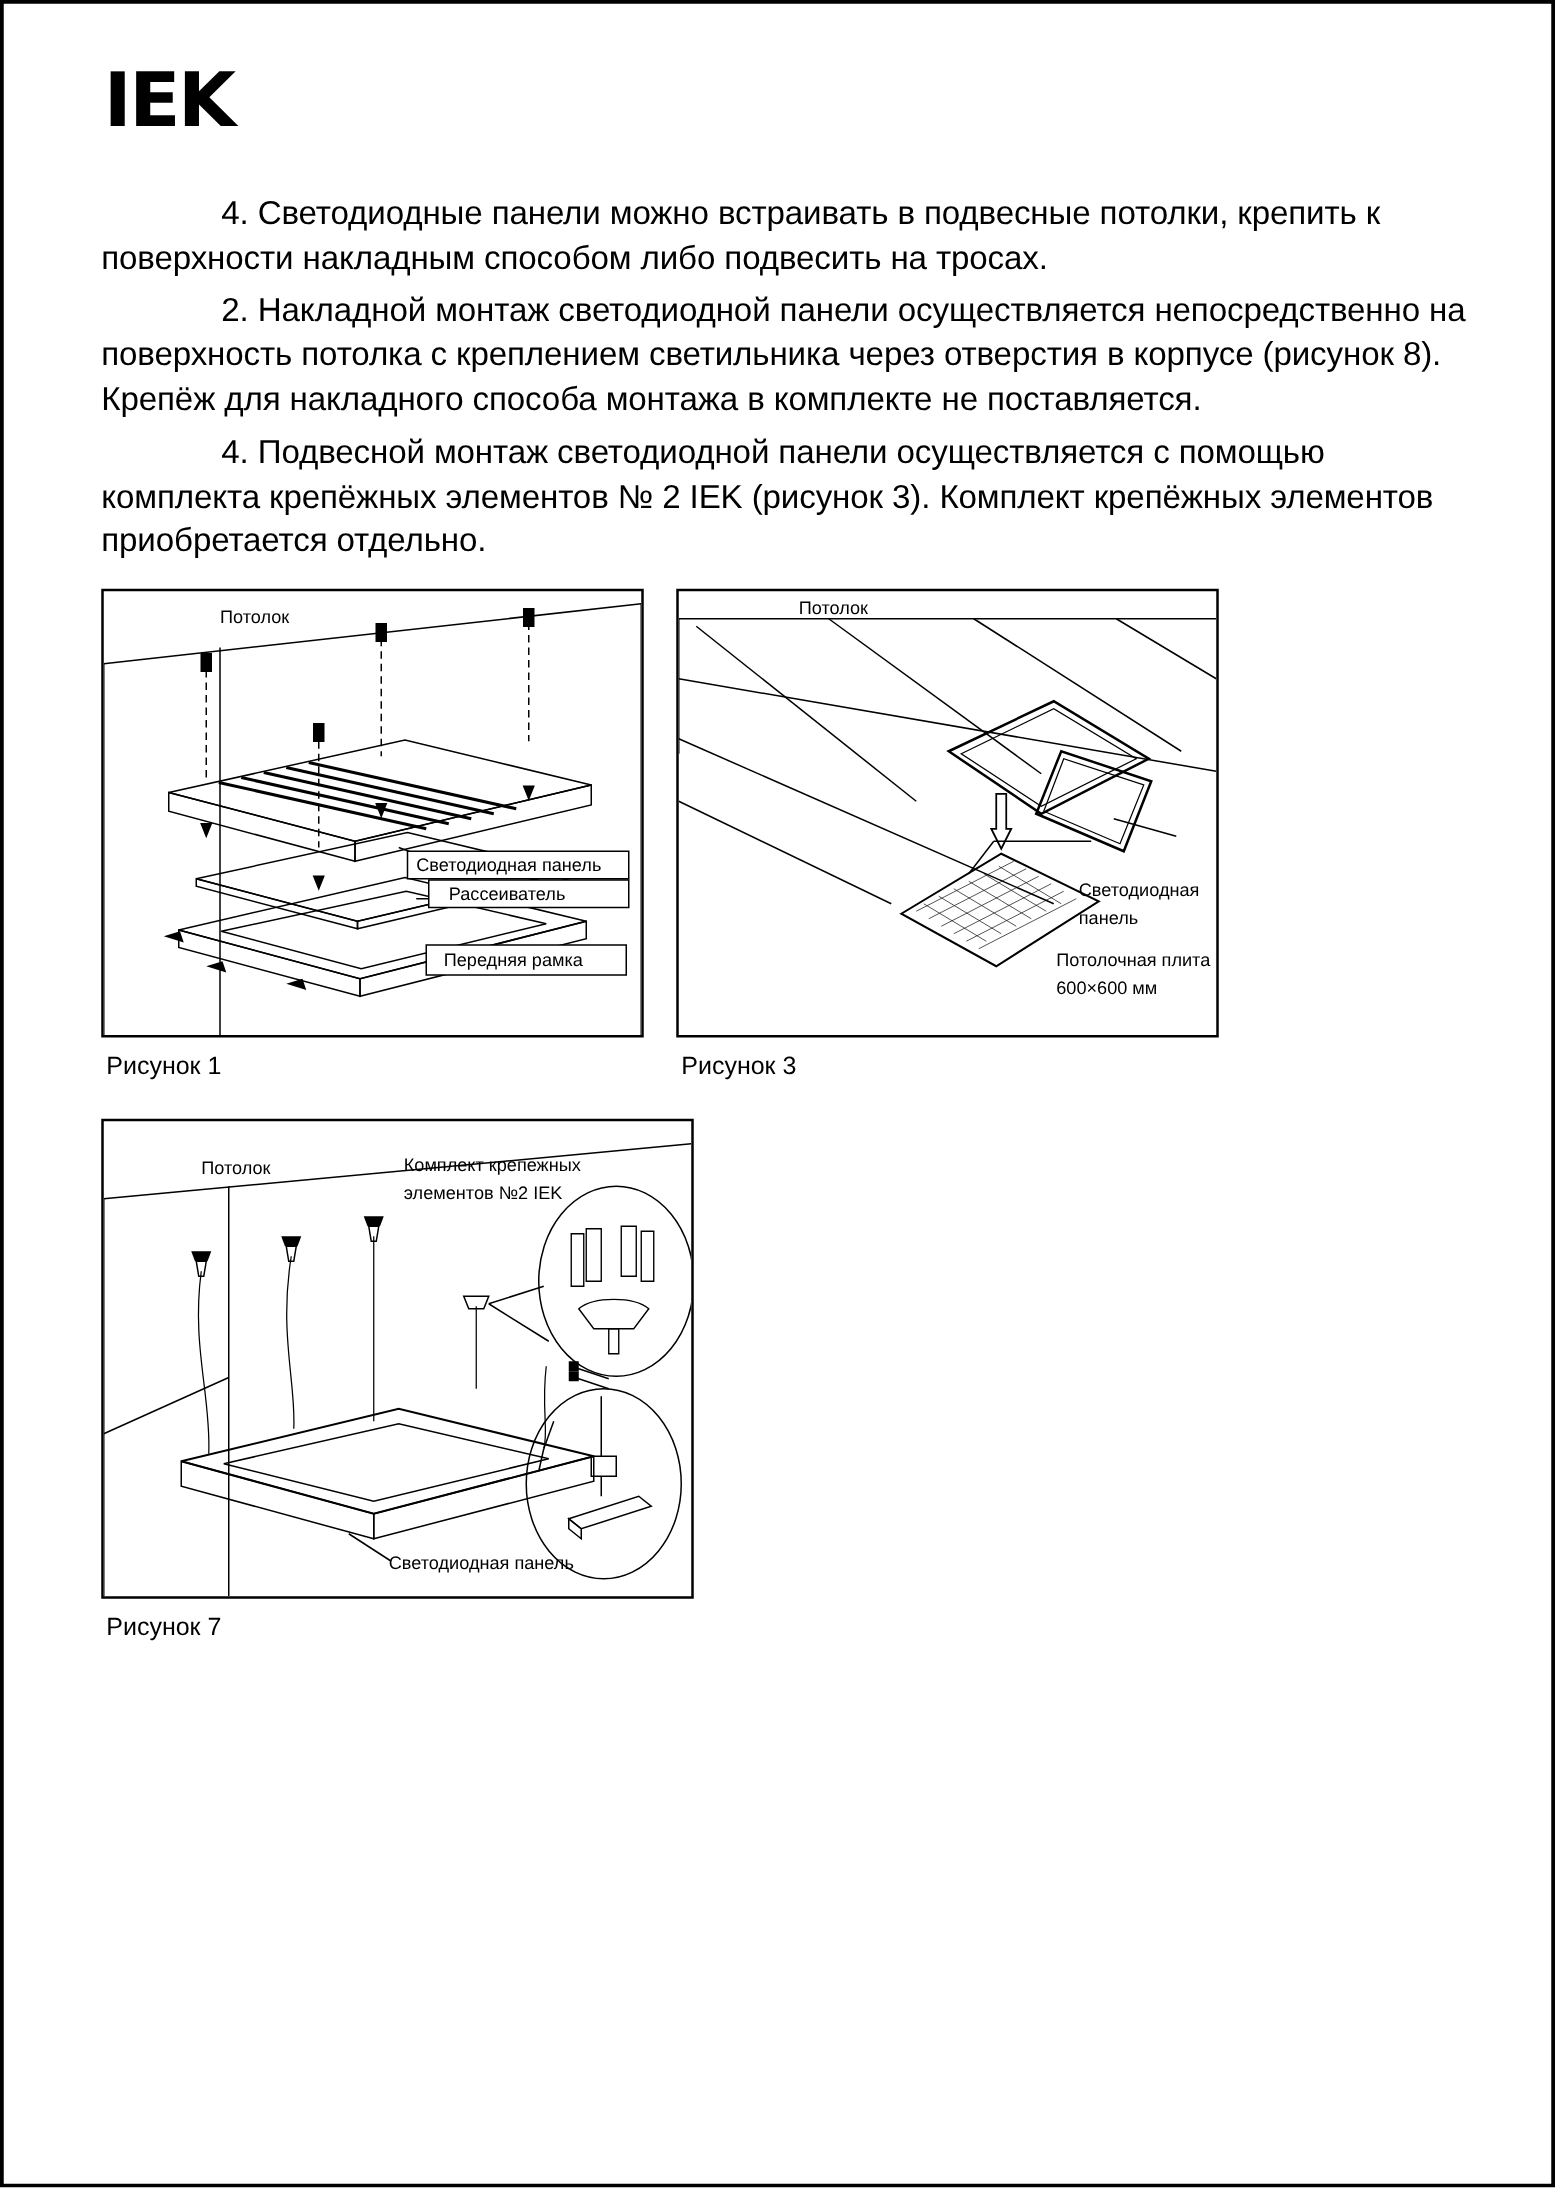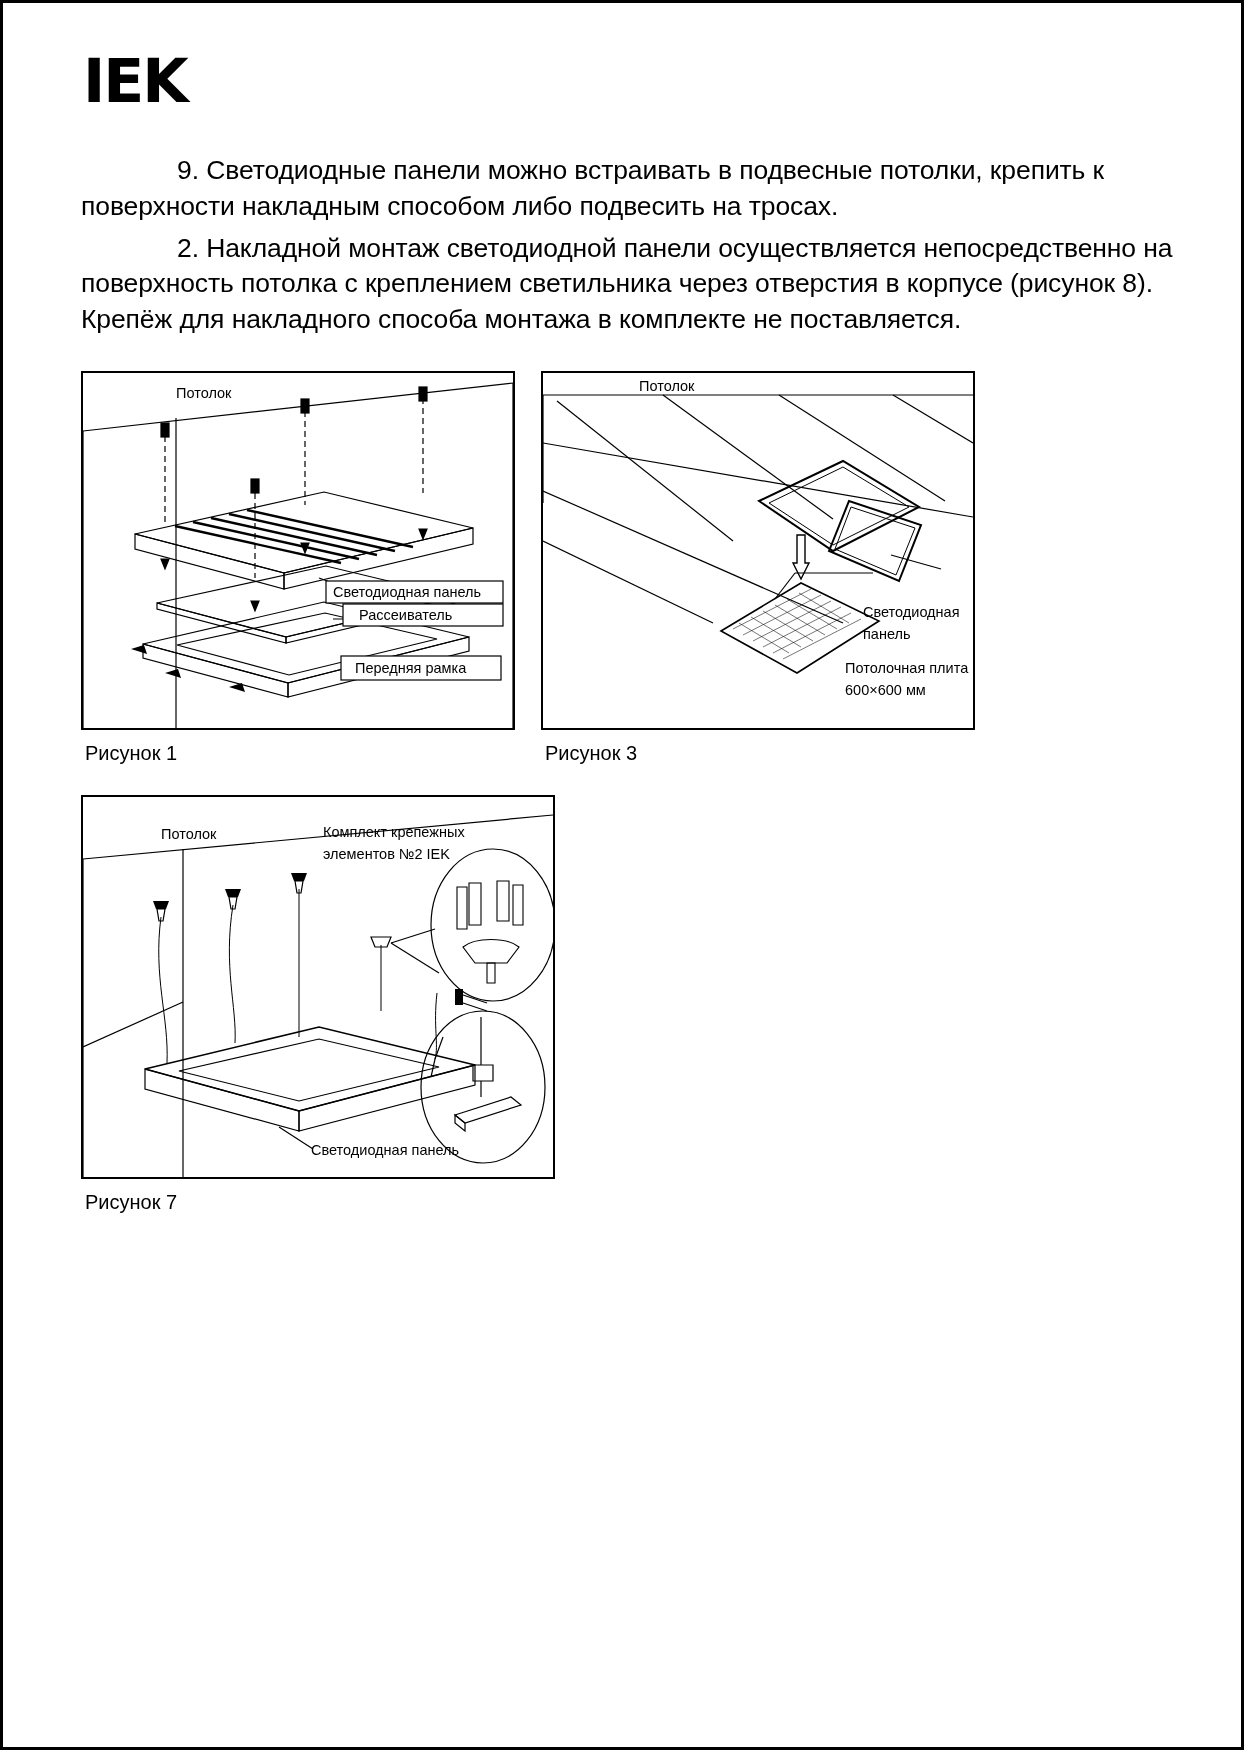--- a/index.html
+++ b/index.html
@@ -43,21 +43,21 @@
     line-height: 1.35;
     letter-spacing: -0.1px;
   }
   .body-text p {
     margin: 0 0 6px 0;
     text-indent: 96px;
   }
   
   .figures {
     position: relative;
-    margin-top: 33px;
+    margin-top: 20px;
   }
   .fig-row {
     display: flex;
     gap: 26px;
     align-items: flex-start;
   }
   .fig {
     position: relative;
   }
   .fig-box {
@@ -86,22 +86,23 @@
 </style>
 </head>
 <body>
 
 <div class="page">
  <div class="inner">
 
   <div class="logo">IEK</div>
 
   <div class="body-text">
-    <p>9. Светодиодные панели можно встраивать в подвесные потолки, крепить к поверхности накладным способом либо подвесить на тросах.</p>
+    <p>4. Светодиодные панели можно встраивать в подвесные потолки, крепить к поверхности накладным способом либо подвесить на тросах.</p>
     <p>2. Накладной монтаж светодиодной панели осуществляется непосредственно на поверхность потолка с креплением светильника через отверстия в корпусе (рисунок 8). Крепёж для накладного способа монтажа в комплекте не поставляется.</p>
+    <p>4. Подвесной монтаж светодиодной панели осуществляется с помощью комплекта крепёжных элементов № 2 IEK (рисунок 3). Комплект крепёжных элементов приобретается отдельно.</p>
   </div>
 
   <div class="figures">
 
     <div class="fig-row">
 
       <div class="fig fig1">
         <div class="fig-box">
           <svg width="430" height="355" viewBox="0 0 430 355">
             <g fill="none" stroke="#000" stroke-width="1.2">

